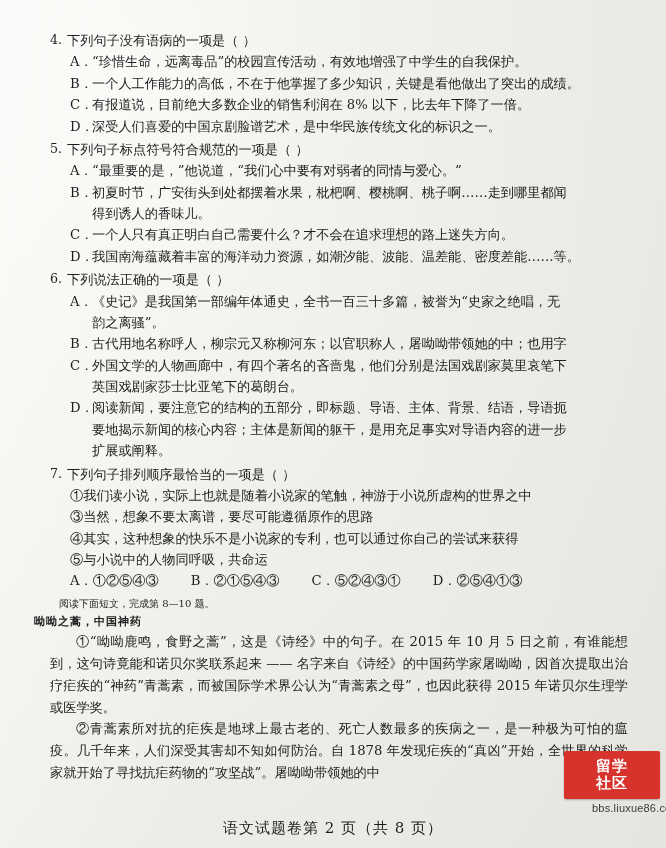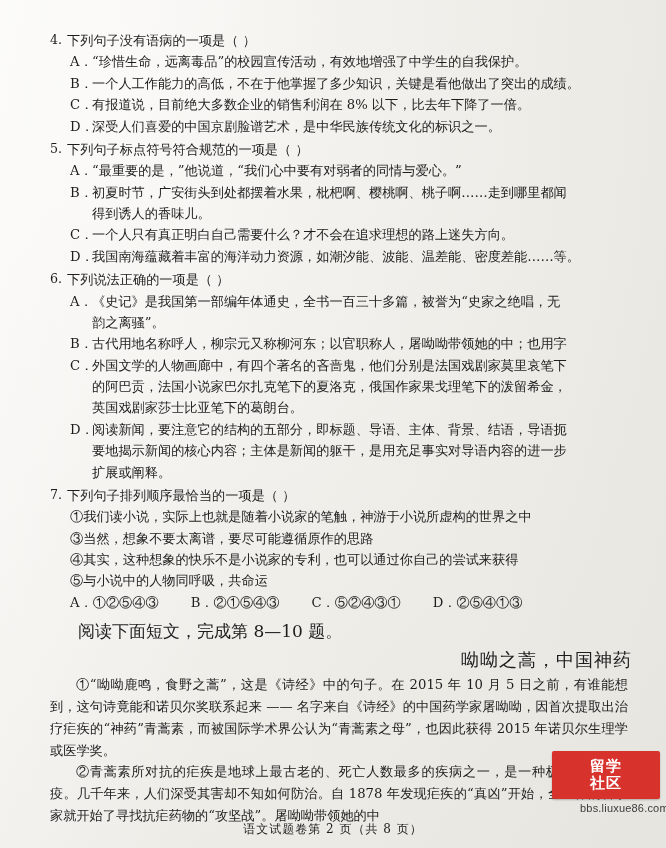--- a/index.html
+++ b/index.html
@@ -48,51 +48,51 @@
   .otext{ flex:1; }
   .choices{
     display:flex;
     margin-left:36px;
     font-size:13.2px;
     line-height:1.7;
     gap:32px;
   }
   .choices span{white-space:nowrap;}
   .readnote{
-    margin-left:44px;
-    font-size:17px;
+    margin-left:25px;
+    font-size:10px;
     line-height:1.8;
   }
   .arttitle{
-    text-align:right;
-    font-weight:normal;
-    font-size:18px;
+    text-align:left;
+    font-weight:bold;
+    font-size:11px;
     letter-spacing:1px;
     margin:1px 0 2px 0;
   }
   .para{
     font-size:13.2px;
     line-height:1.66;
     text-indent:26px;
     margin-left:16px;
     margin-right:4px;
     text-align:justify;
   }
   .footer{
     position:absolute;
     left:0;right:0;bottom:10px;
     text-align:center;
-    font-size:12px;
+    font-size:15px;
     letter-spacing:1px;
   }
   
   .wm{
     position:absolute;
     right:6px;bottom:34px;
-    width:108px;
+    width:96px;
     text-align:center;
     font-family:"Liberation Sans",sans-serif;
   }
   .wm-box{
     background:#d8322c;
     color:#fff;
     font-size:15px;
     font-weight:bold;
     letter-spacing:1px;
     padding:6px 4px 7px 4px;
@@ -187,24 +187,20 @@
       <div class="opt">
         <div class="olabel">B．</div>
         <div class="otext">古代用地名称呼人，柳宗元又称柳河东；以官职称人，屠呦呦带领她的中；也用字</div>
       </div>
       <div class="opt">
         <div class="olabel">C．</div>
         <div class="otext">外国文学的人物画廊中，有四个著名的吝啬鬼，他们分别是法国戏剧家莫里哀笔下</div>
       </div>
       <div class="opt">
         <div class="olabel"></div>
-        <div class="otext">的阿巴贡，法国小说家巴尔扎克笔下的夏洛克，俄国作家果戈理笔下的泼留希金，</div>
-      </div>
-      <div class="opt">
-        <div class="olabel"></div>
         <div class="otext">英国戏剧家莎士比亚笔下的葛朗台。</div>
       </div>
       <div class="opt">
         <div class="olabel">D．</div>
         <div class="otext">阅读新闻，要注意它的结构的五部分，即标题、导语、主体、背景、结语，导语扼</div>
       </div>
       <div class="opt">
         <div class="olabel"></div>
         <div class="otext">要地揭示新闻的核心内容；主体是新闻的躯干，是用充足事实对导语内容的进一步</div>
       </div>

